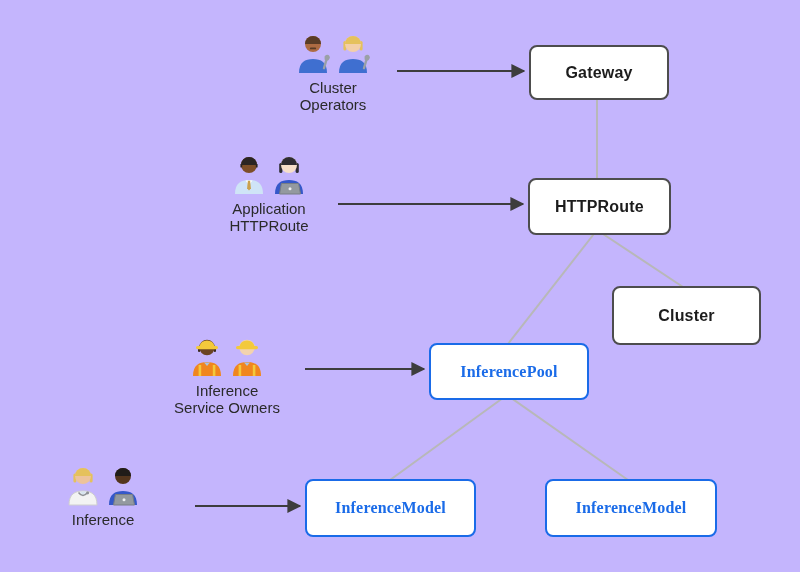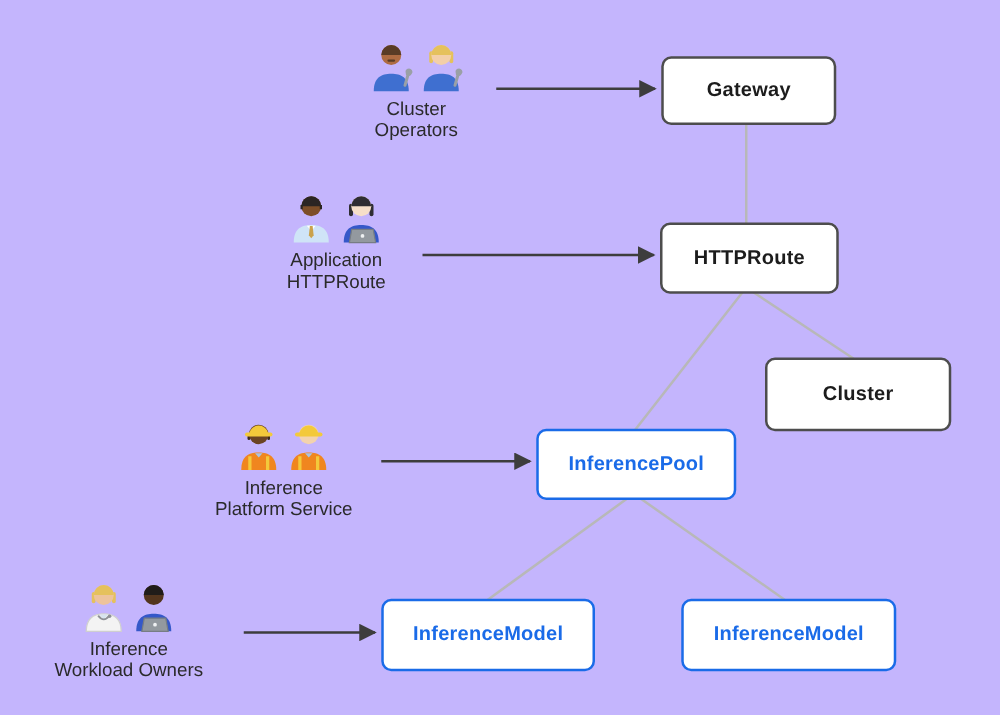--- a/index.html
+++ b/index.html
@@ -3,21 +3,21 @@
 <meta charset="utf-8">
 <title>Diagram</title>
 <style>
   html,body{margin:0;padding:0;background:#ffffff;}
   body{width:800px;height:572px;font-family:"Liberation Sans",sans-serif;}
   .canvas{position:relative;width:800px;height:572px;background:#c4b5fd;overflow:hidden;}
   .edge-layer{position:absolute;left:0;top:0;width:800px;height:572px;}
   .node{position:absolute;display:flex;align-items:center;justify-content:center;
         background:#ffffff;border:2px solid #4d4d4d;border-radius:8px;
         font-weight:bold;font-size:16px;letter-spacing:.2px;color:#1c1c1c;}
-  .node.blue{border-color:#1a6be8;color:#1a6be8;}
+  .node.blue{border-color:#1a6be8;color:#1a6be8;font-family:Liberation Serif, serif;}
   .persona{position:absolute;width:150px;display:flex;flex-direction:column;align-items:center;}
   .persona .plabel{margin-top:4px;font-size:15px;line-height:17px;color:#2a2a2a;text-align:center;}
   .icons{display:block;}
 </style>
 </head>
 <body>
 
 <div class="canvas">
 
   <svg class="edge-layer" width="800" height="572" viewBox="0 0 800 572">
@@ -131,21 +131,21 @@
         <rect x="9.6" y="29" width="2.6" height="11" fill="#f3c93b"></rect>
         <rect x="23.8" y="29" width="2.6" height="11" fill="#f3c93b"></rect>
         <path d="M15 26.5 L18 30 L21 26.5 Z" fill="#a9c3e2"></path>
         <circle cx="18" cy="11.5" r="7.8" fill="#f3d3ae"></circle>
         <path d="M10.4 10.5 A7.8 7.8 0 0 1 25.6 10.5 Z" fill="#f3c93b"></path>
         <rect x="7" y="10" width="22" height="3.2" rx="1.6" fill="#f3c93b"></rect>
       </g>
     </svg>
     <div class="plabel">
       <div>Inference</div>
-      <div>Platform Service</div>
+      <div>Service Owners</div>
     </div>
   </div>
 
   <div class="persona" style="left:28px;top:463px">
     <svg class="icons" width="80" height="44" viewBox="0 0 80 44">
       <g transform="translate(2,2)">
         <path d="M4 40 C4 29 10 26 18 26 C26 26 32 29 32 40 Z" fill="#f3f3f3" stroke="#cfcfcf" stroke-width="1"></path>
         <path d="M14.5 26.5 L18 30.5 L21.5 26.5 Z" fill="#d7e4ef"></path>
         <path d="M13.5 27.5 Q18 33.5 22.5 27.5" stroke="#8e9196" stroke-width="1.5" fill="none"></path>
         <circle cx="22.7" cy="28" r="1.4" fill="#8e9196"></circle>
@@ -157,17 +157,16 @@
       <g transform="translate(42,2)">
         <path d="M4 40 C4 29 10 26 18 26 C26 26 32 29 32 40 Z" fill="#3558c9"></path>
         <circle cx="18" cy="11" r="8" fill="#53351d"></circle>
         <path d="M10 11 A8 8 0 0 1 26 11 Z" fill="#201c19"></path>
         <path d="M8.5 40 L29.5 40 L27.6 29.5 L10.4 29.5 Z" fill="#93999f" stroke="#777d84" stroke-width="1"></path>
         <circle cx="19" cy="34.7" r="1.5" fill="#eef0f2"></circle>
       </g>
     </svg>
     <div class="plabel">
       <div>Inference</div>
-      <div>Workload Owners</div>
     </div>
   </div>
 
 </div>
 
 </body></html>

